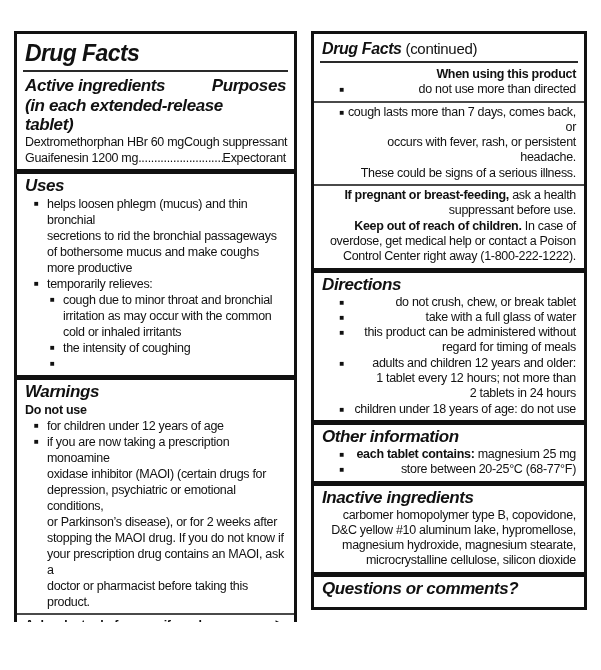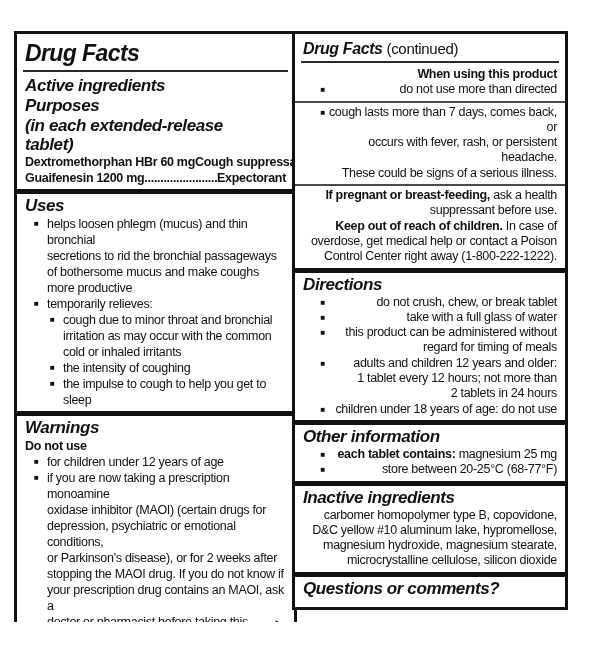--- a/index.html
+++ b/index.html
@@ -6,53 +6,53 @@
   #screenshot{
     position:relative;width:601px;height:622px;background:#ffffff;
     font-family:"Liberation Sans","DejaVu Sans",sans-serif;color:#111;
     overflow:hidden;
   }
   .panel{
     position:absolute;top:31px;border:3px solid #111;background:#fff;
     box-sizing:border-box;overflow:hidden;
   }
   #left-panel{left:14px;width:283px;height:609px;}
-  #right-panel{left:292px;width:276px;height:579px;}
+  #right-panel{left:311px;width:276px;height:579px;}
 
   .left-title{
     font-size:23px;font-weight:bold;font-style:italic;letter-spacing:-0.6px;
     padding:5px 8px 3px;line-height:28px;
   }
   .title-rule{height:2px;background:#2a2a2a;margin:0 6px 2px;}
 
   .right-title-row{padding:5px 8px 2px;line-height:20px;}
   .right-title{font-size:16px;font-weight:bold;font-style:italic;letter-spacing:-0.4px;}
   .right-title-suffix{font-size:15px;letter-spacing:-0.3px;}
 
   .section{padding:2px 8px 3px;}
   .h-major{
     font-size:17px;font-weight:bold;font-style:italic;letter-spacing:-0.4px;
     line-height:20px;margin:0;
   }
-  .hrow{display:flex;justify-content:space-between;align-items:baseline;flex-direction:column;}
+  .hrow{display:flex;justify-content:space-between;align-items:baseline;}
   .h-cont{line-height:19px;white-space:pre-line;}
 
   .p,.row,.leader{font-size:12.5px;letter-spacing:-0.3px;color:#111;}
   #left-panel .p,#left-panel .row,#left-panel .leader{line-height:16px;}
   #right-panel .p,#right-panel .row,#right-panel .leader{line-height:15.3px;text-align:right;}
   .p{white-space:pre-line;}
   .b{font-weight:bold;}
 
   .row{display:flex;}
   .sq{font-size:8px;flex:0 0 13px;}
   .b1{padding-left:9px;}
   .b2{padding-left:25px;}
   .bt{white-space:pre-line;flex:1;}
 
-  .leader{display:flex;font-weight:bold;}
+  .leader{display:flex;}
   .ltext,.rtext{white-space:nowrap;}
   .dots{flex:1;overflow:hidden;white-space:nowrap;}
   .dots::after{content:"..................................................................";}
 
   .bar-major{height:5px;background:#111;}
   .bar-minor{height:2px;background:#4a4a4a;}
 
   #continue-arrow{
     position:absolute;right:7px;bottom:5px;font-size:15px;line-height:15px;color:#111;
   }
@@ -103,21 +103,20 @@
             <span class="bt"><span>cough due to minor throat and bronchial
 irritation as may occur with the common
 cold or inhaled irritants</span></span>
           </div>
           <div class="row b2">
             <span class="sq">■</span>
             <span class="bt"><span>the intensity of coughing</span></span>
           </div>
           <div class="row b2">
             <span class="sq">■</span>
-            <span class="bt"><span>the impulse to cough to help you get to sleep</span></span>
           </div>
         </div>
         <div class="bar-major"></div>
         <div class="section">
           <div class="h-major">Warnings</div>
           <div class="p"><span class="b">Do not use</span></div>
           <div class="row b1">
             <span class="sq">■</span>
             <span class="bt"><span>for children under 12 years of age</span></span>
           </div>

